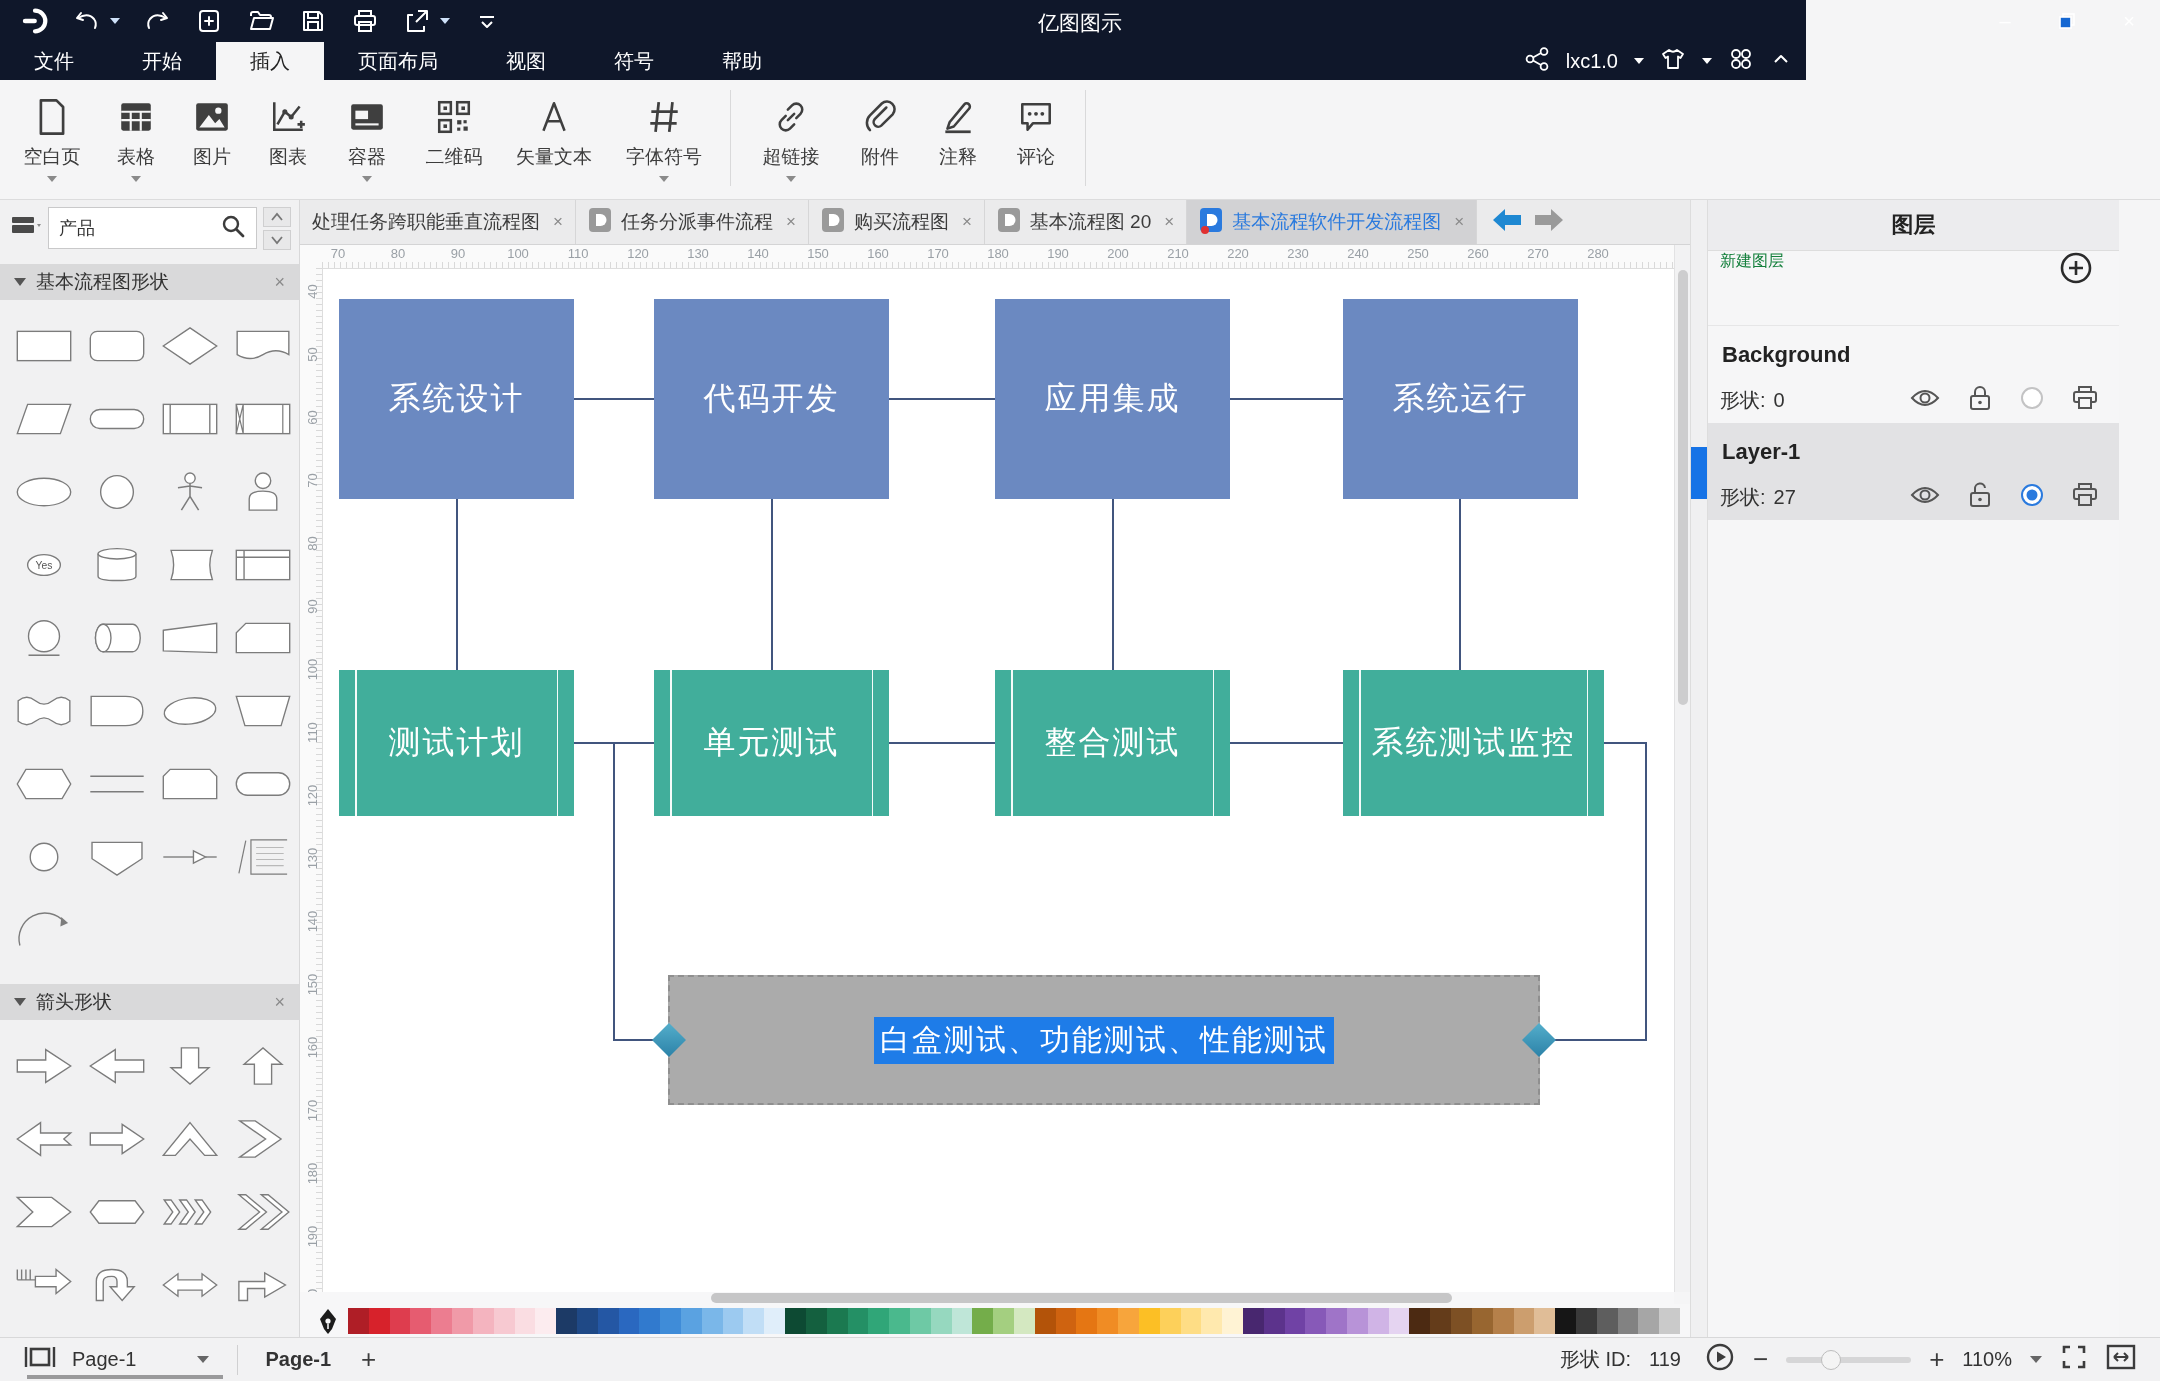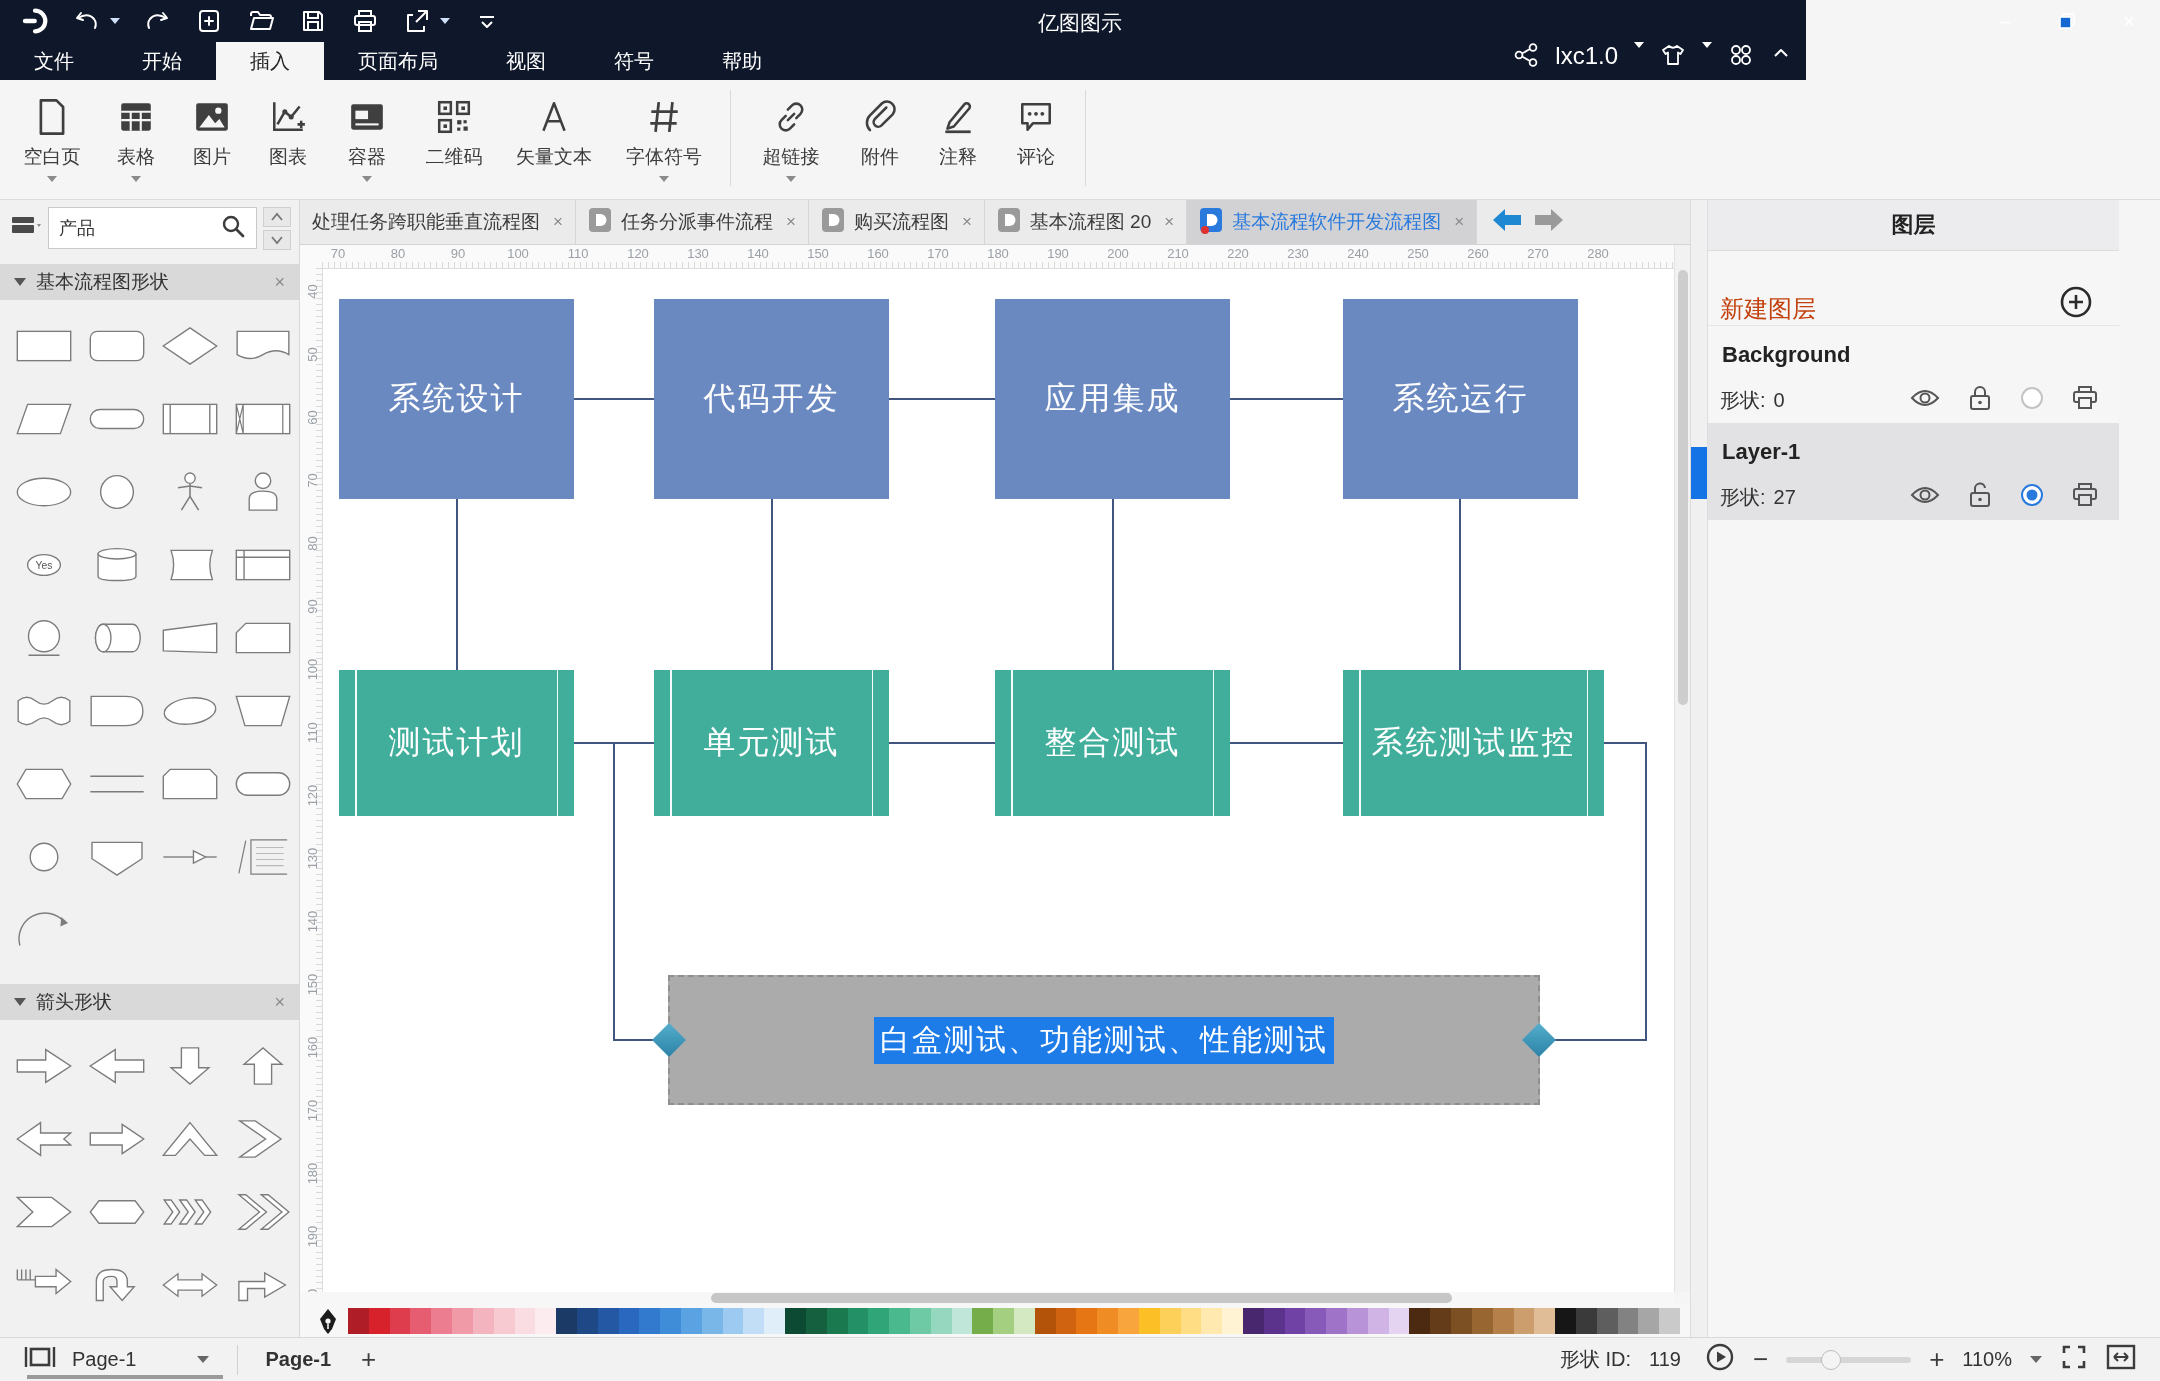--- a/index.html
+++ b/index.html
@@ -11,21 +11,21 @@
   .qat{display:flex;align-items:center;gap:22px;padding-left:20px;}
   .qat .qicon{width:30px;height:30px;display:flex;align-items:center;justify-content:center;cursor:pointer;}
   .qat svg{display:block;}
   .caret-sm{width:0;height:0;border-left:5px solid transparent;border-right:5px solid transparent;border-top:6px solid #cfe2fa;margin-left:-14px;}
   .window-title{position:absolute;left:50%;transform:translateX(-50%);color:#fff;font-size:21px;top:9px;}
   .win-controls{position:absolute;right:0;top:0;height:42px;display:flex;}
   .win-btn{width:62px;height:42px;display:flex;align-items:center;justify-content:center;color:#fff;font-size:20px;cursor:pointer;}
   .menurow{position:absolute;left:0;top:42px;width:2160px;height:38px;display:flex;align-items:stretch;color:#fff;}
   .menu-item{padding:0 34px;display:flex;align-items:center;font-size:20px;cursor:pointer;}
   .menu-item.active{background:#f5f5f6;color:#222;}
-  .menu-right{position:absolute;right:14px;top:42px;height:38px;display:flex;gap:16px;color:#fff;font-size:24px;}
+  .menu-right{position:absolute;right:14px;top:42px;height:38px;display:flex;align-items:center;gap:16px;color:#fff;font-size:20px;}
   .menu-right .mr-caret{width:0;height:0;border-left:5px solid transparent;border-right:5px solid transparent;border-top:6px solid #fff;}
   
   .ribbon{position:absolute;left:0;top:80px;width:2160px;height:120px;background:#f5f5f6;border-bottom:1px solid #dcdcdd;display:flex;align-items:flex-start;padding-left:6px;box-sizing:border-box;}
   .rbtn{display:flex;flex-direction:column;align-items:center;justify-content:flex-start;padding-top:14px;height:106px;cursor:pointer;box-sizing:border-box;}
   .rbtn .ric{height:46px;display:flex;align-items:center;justify-content:center;}
   .rbtn .rlabel{font-size:19px;color:#3c3c3c;margin-top:4px;white-space:nowrap;}
   .rbtn .rcaret{width:0;height:0;border-left:5px solid transparent;border-right:5px solid transparent;border-top:6px solid #8a8a8a;margin-top:6px;}
   .rdivider{width:1px;height:96px;background:#d9d9da;margin:10px 10px 0 10px;}
   
   .sidebar{position:absolute;left:0;top:200px;width:300px;height:1137px;background:#f1f1f2;border-right:1px solid #d8d8d9;overflow:hidden;box-sizing:border-box;}
@@ -72,21 +72,21 @@
   .palette{position:absolute;left:300px;top:1304px;width:1390px;height:33px;background:#f7f7f8;display:flex;align-items:center;z-index:4;padding-left:8px;box-sizing:border-box;}
   .pen{width:40px;height:30px;display:flex;align-items:center;justify-content:center;}
   .swatches{flex:1;display:flex;height:26px;margin-right:10px;}
   .sw{flex:1;cursor:pointer;}
   
   .rstrip{position:absolute;left:1690px;top:200px;width:58px;height:1137px;background:#f0f0f1;border-left:1px solid #ddd;z-index:5;}
   .stripbtn{position:absolute;left:0;width:58px;height:52px;display:flex;align-items:center;justify-content:center;cursor:pointer;color:#4a4a4a;}
   .stripbtn.active{background:#1673e6;color:#fff;}
   .rpanel{position:absolute;left:1707px;top:200px;width:412px;height:1137px;background:#f6f6f7;border-left:1px solid #ddd;z-index:5;box-sizing:border-box;}
   .rpanel-header{height:50px;background:#ececee;border-bottom:1px solid #ddd;display:flex;align-items:center;justify-content:center;font-size:22px;font-weight:bold;color:#222;}
-  .newlayer{height:74px;display:flex;align-items:flex-end;justify-content:space-between;padding:0 26px 0 12px;font-size:24px;color:#c2410c;border-bottom:1px solid #e6e6e7;}
+  .newlayer{height:74px;display:flex;align-items:flex-start;justify-content:space-between;padding:0 26px 0 12px;font-size:16px;color:#15803d;border-bottom:1px solid #e6e6e7;}
   .layerblock{padding:12px 12px 6px 12px;}
   .layerblock.sel{background:#e2e2e4;}
   .lname{font-size:22px;font-weight:bold;color:#222;margin:4px 0 16px 2px;}
   .lrow{display:flex;align-items:center;font-size:20px;color:#333;}
   .lrow .lcount{margin-left:8px;}
   .licons{margin-left:auto;display:flex;align-items:center;gap:26px;padding-right:8px;}
   
   .statusbar{position:absolute;left:0;top:1337px;width:2160px;height:44px;background:#f2f2f3;border-top:1px solid #d8d8d9;display:flex;align-items:center;font-size:20px;color:#333;z-index:6;box-sizing:border-box;}
   .sb-left{display:flex;align-items:center;gap:14px;padding-left:22px;}
   .sb-pgsel{display:flex;align-items:center;gap:60px;cursor:pointer;}

